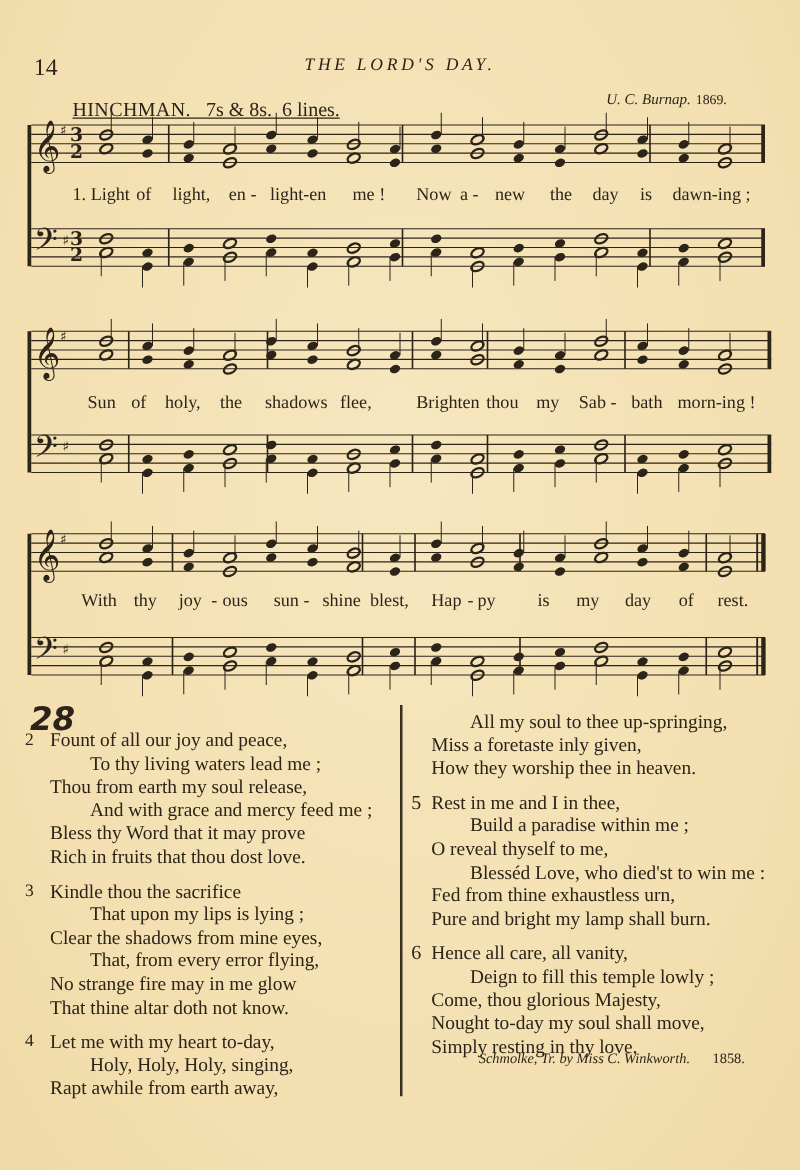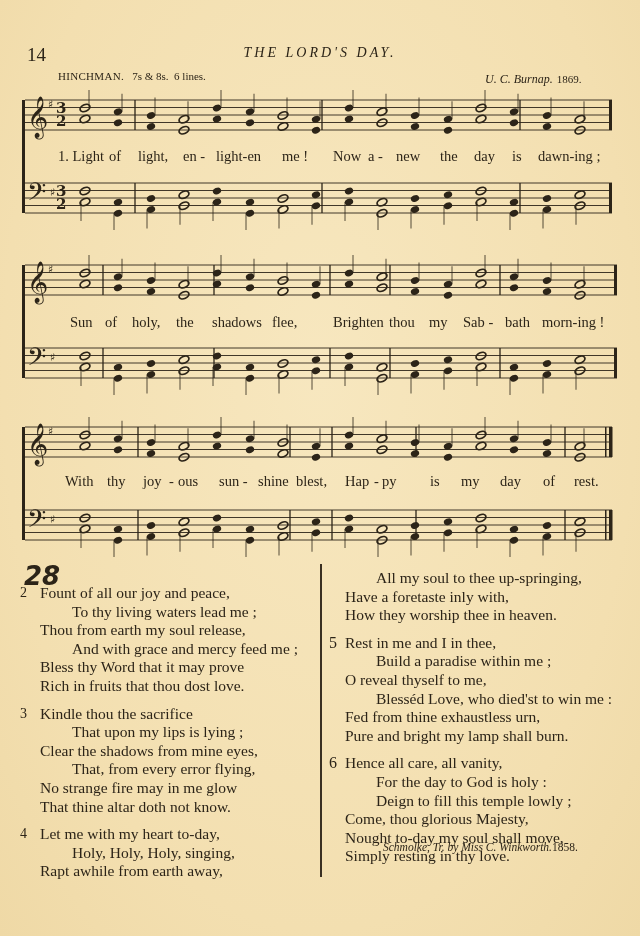--- a/index.html
+++ b/index.html
@@ -6,21 +6,21 @@
   body {
     width:640px; height:936px; position:relative; overflow:hidden;
     background:#f5e3b6;
     background-image: radial-gradient(ellipse at 50% 40%, #f7e7bf 0%, #f3dfb0 70%, #efd9a6 100%);
     color:#2c2418;
     font-family:"Liberation Serif", "DejaVu Serif", serif;
   }
   .abs { position:absolute; white-space:nowrap; }
   .page-num { left:27px; top:44px; font-size:19px; }
   .running-head { left:0; width:640px; text-align:center; top:45px; font-size:14px; font-style:italic; letter-spacing:3px; }
-  .tune-title { left:58px; top:70px; font-size:11px; }
+  .tune-title { left:58px; top:80px; font-size:16px;text-decoration:underline; }
   .tune-title .name { letter-spacing:0.3px; }
   .composer { left:485px; top:72px; font-size:12px; font-style:italic; }
   .composer .year { font-style:normal; font-size:11px; margin-left:4px; }
 
   .system { position:absolute; left:0; width:640px; }
   .system svg { position:absolute; left:0; top:0; }
   .lyric-line { position:absolute; left:0; width:640px; font-size:14.5px; }
   .syl { position:absolute; white-space:nowrap;text-align:center; }
 
   .hymn-number { left:24px; top:561px; font-family:"DejaVu Sans", sans-serif; font-weight:bold; font-size:26px;font-style:italic; }
@@ -29,21 +29,21 @@
   .col-right { left:329px; top:569px; width:310px; }
   .stanza { position:relative; margin-bottom:9px; }
   .stanza-num { position:absolute; left:0; top:0; font-size:14px; }
   .ln { display:block; padding-left:20px; white-space:nowrap; }
   .ln.indent { padding-left:52px; }
   .col-right .ln { padding-left:16px; }
   .col-right .ln.indent { padding-left:47px; }
   .col-right .stanza-num { font-size:16px; }
   .divider { position:absolute; left:320px; top:564px; width:1.5px; height:313px; background:#3a3022; }
   .attribution { left:383px; top:841px; font-size:11.5px; font-style:italic; }
-  .attribution .year { font-style:normal; margin-left:0; }
+  .attribution .year { font-style:normal; margin-left:18px; }
 </style>
 </head>
 <body>
 
 <div class="abs page-num">14</div>
 <div class="abs running-head">THE LORD'S DAY.</div>
 
 <div class="abs tune-title">
   <span class="name">HINCHMAN.</span>&nbsp;&nbsp;
   <span>7s &amp; 8s.</span>&nbsp;
@@ -513,36 +513,35 @@
       <span class="ln">Let me with my heart to-day,</span>
       <span class="ln indent">Holy, Holy, Holy, singing,</span>
       <span class="ln">Rapt awhile from earth away,</span>
     </div>
   </div>
 <div class="divider"></div>
 <div class="col col-right" id="col-right">
     <div class="stanza">
       <span class="stanza-num"></span>
       <span class="ln indent">All my soul to thee up-springing,</span>
-      <span class="ln">Have a foretaste inly with,</span>
+      <span class="ln">Miss a foretaste inly given,</span>
       <span class="ln">How they worship thee in heaven.</span>
     </div>
     <div class="stanza">
       <span class="stanza-num">5</span>
       <span class="ln">Rest in me and I in thee,</span>
       <span class="ln indent">Build a paradise within me ;</span>
       <span class="ln">O reveal thyself to me,</span>
       <span class="ln indent">Blesséd Love, who died'st to win me :</span>
       <span class="ln">Fed from thine exhaustless urn,</span>
       <span class="ln">Pure and bright my lamp shall burn.</span>
     </div>
     <div class="stanza">
       <span class="stanza-num">6</span>
       <span class="ln">Hence all care, all vanity,</span>
-      <span class="ln indent">For the day to God is holy :</span>
       <span class="ln indent">Deign to fill this temple lowly ;</span>
       <span class="ln">Come, thou glorious Majesty,</span>
       <span class="ln">Nought to-day my soul shall move,</span>
       <span class="ln">Simply resting in thy love.</span>
     </div>
   </div>
 
 <div class="abs attribution">
   <span>Schmolke, Tr. by Miss C. Winkworth.</span><span class="year">1858.</span>
 </div>

